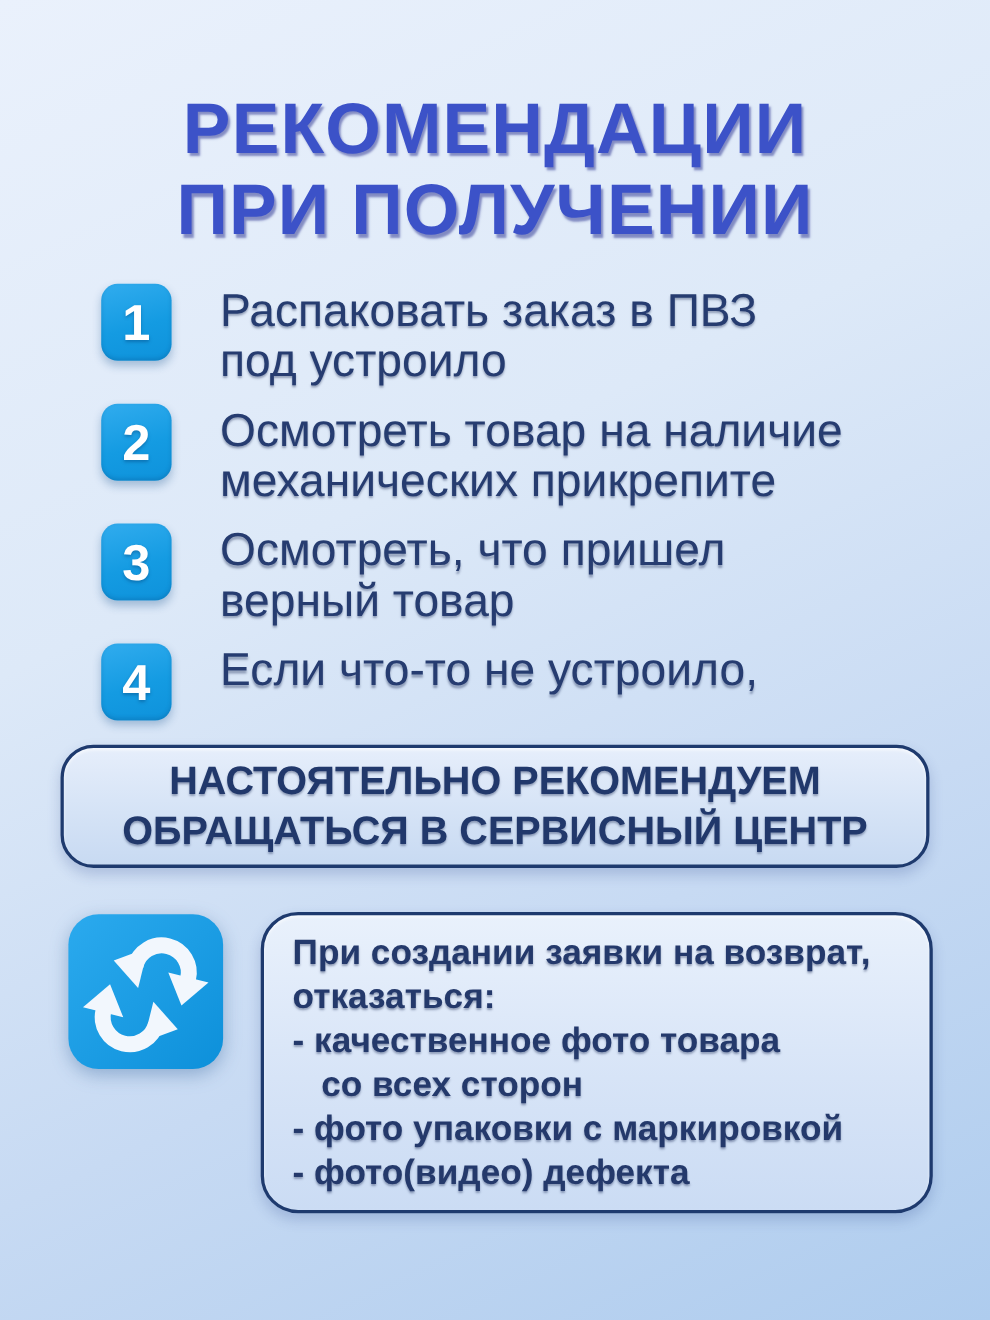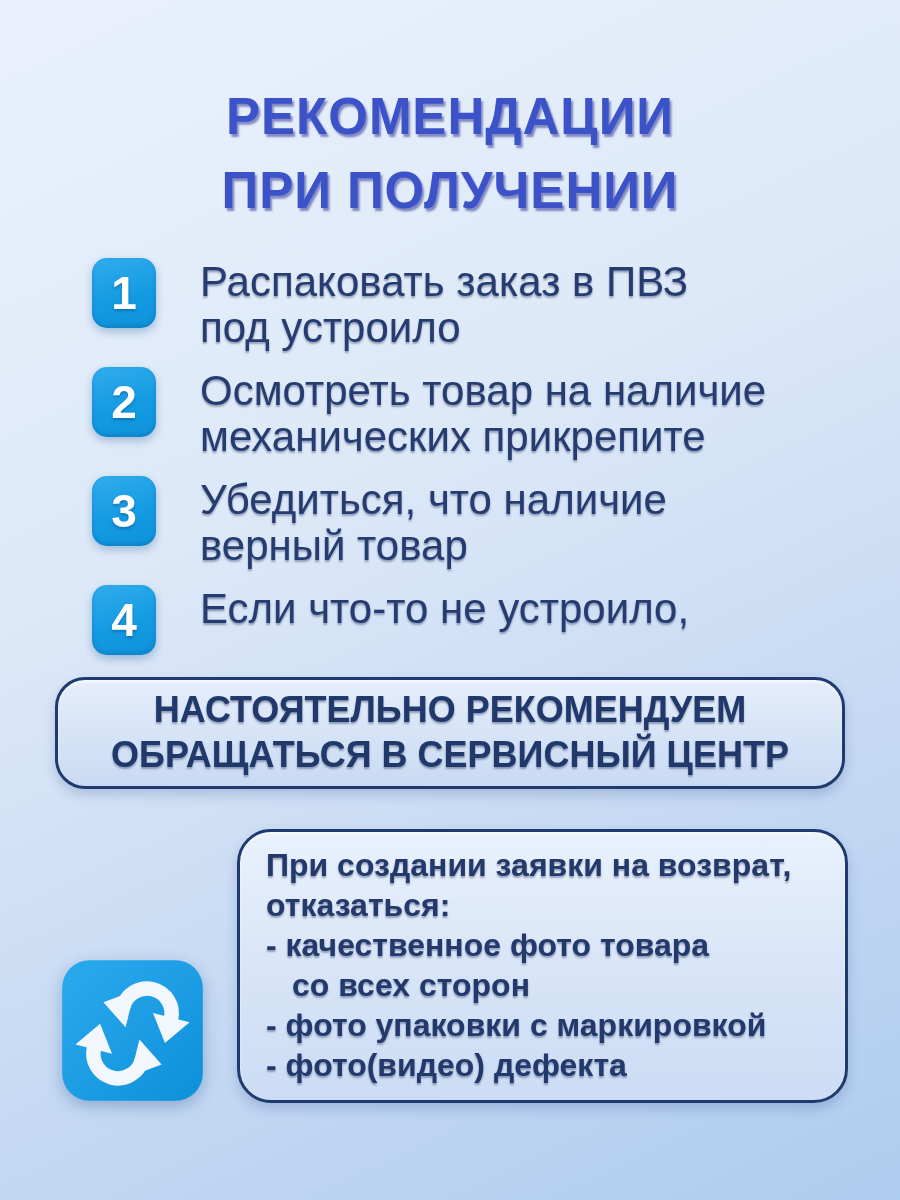--- a/index.html
+++ b/index.html
@@ -8,21 +8,21 @@
     width:900px;height:1200px;
     box-sizing:border-box;
     padding-top:80px;
     overflow:hidden;
     background:linear-gradient(155deg,#EAF1FC 0%,#DDE9F8 38%,#C7DAF3 68%,#AECCEE 100%);
     font-family:"Liberation Sans",sans-serif;
   }
   .title{
     margin:0;
     text-align:center;
-    font-size:51px;
+    font-size:65px;
     line-height:74px;
     font-weight:800;
     letter-spacing:1px;
     color:#3C52C8;
     text-shadow:2px 3px 2px rgba(33,42,140,.50);
   }
   .title-line{display:block;white-space:nowrap;}
 
   .steps{list-style:none;margin:30px 0 0;padding:0 40px 0 92px;}
   .step{display:flex;align-items:flex-start;margin-bottom:16px;}
@@ -52,21 +52,21 @@
     border-radius:30px;
     background:linear-gradient(180deg,#E6EEFB 0%,#D5E3F6 55%,#C8DAF2 100%);
     box-shadow:0 6px 12px rgba(40,70,140,.22), inset 0 2px 3px rgba(255,255,255,.65);
     text-align:center;
     padding:7px 16px 9px;
     font-size:36px;line-height:45px;font-weight:700;
     color:#21386B;
     text-shadow:0 2px 2px rgba(18,34,80,.38);
   }
 
-  .return-row{display:flex;align-items:flex-end;margin:40px 52px 0 60px;}
+  .return-row{display:flex;align-items:flex-start;margin:40px 52px 0 60px;}
   .return-icon{
     flex:0 0 auto;
     width:145px;height:145px;
     margin-right:32px;
     filter:drop-shadow(0 5px 8px rgba(30,80,140,.35));
   }
   .return-icon svg{display:block;width:100%;height:100%;}
   .return-box{
     flex:1 1 auto;
     border:3px solid #1E3A6E;
@@ -101,21 +101,21 @@
     <li class="step">
       <span class="badge">2</span>
       <span class="step-text">
         <span class="line">Осмотреть товар на наличие</span>
         <span class="line">механических прикрепите</span>
       </span>
     </li>
     <li class="step">
       <span class="badge">3</span>
       <span class="step-text">
-        <span class="line">Убедиться, что наличие</span>
+        <span class="line">Осмотреть, что пришел</span>
         <span class="line">верный товар</span>
       </span>
     </li>
     <li class="step">
       <span class="badge">4</span>
       <span class="step-text">
         <span class="line">Если что-то не устроило,</span>
       </span>
     </li>
   </ol>

